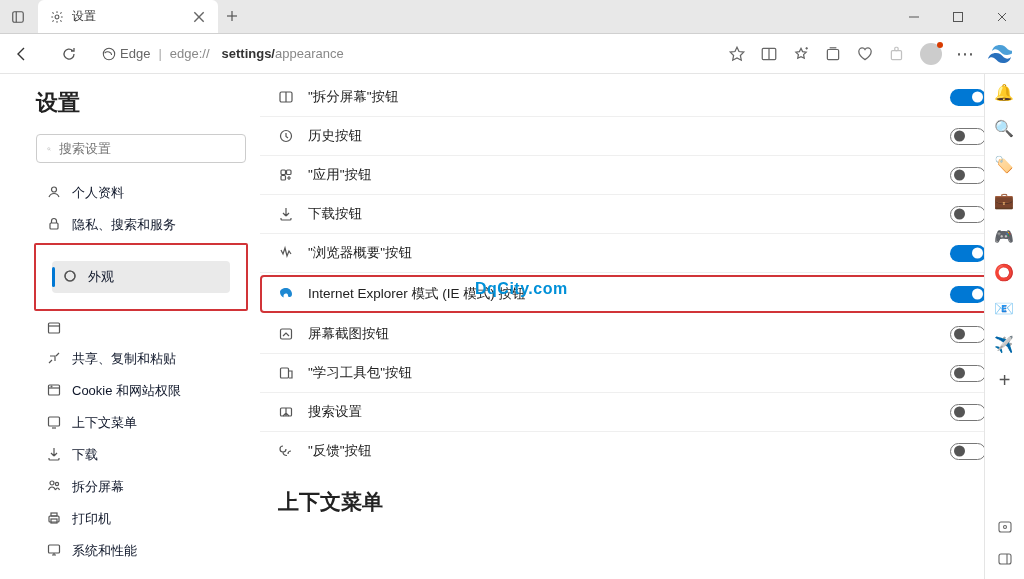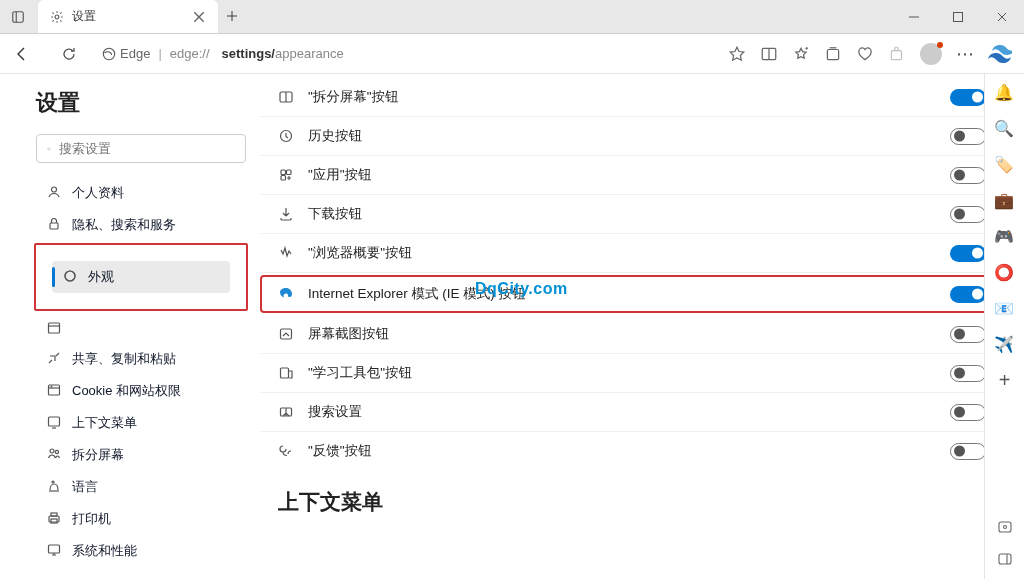--- a/index.html
+++ b/index.html
@@ -261,36 +261,34 @@
             <svg viewBox="0 0 16 16" fill="none" stroke="#555" stroke-width="1.2">
               <rect x="2.5" y="3" width="11" height="9" rx="1"></rect>
               <path d="M6 14h4"></path>
             </svg>
           </span>
           <span>上下文菜单</span>
         </div>
         <div class="nav-item">
           <span class="ni-icon">
             <svg viewBox="0 0 16 16" fill="none" stroke="#555" stroke-width="1.2">
+              <path d="M8 2v8m0 0l-3-3m3 3l3-3M3 12v1a1 1 0 001 1h8a1 1 0 001-1v-1"></path>
+            </svg>
+          </span>
+          <span>下载</span>
+        </div>
+        <div class="nav-item">
+          <span class="ni-icon">
+            <svg viewBox="0 0 16 16" fill="none" stroke="#555" stroke-width="1.2">
               <circle cx="6" cy="5" r="2"></circle>
               <circle cx="11" cy="6" r="1.6"></circle>
               <path d="M2.5 12c.8-2 2.3-3 3.5-3s2.7 1 3.5 3M9.5 12c.6-1.5 1.5-2 2-2s1.4.5 2 2"></path>
             </svg>
           </span>
           <span>拆分屏幕</span>
-        </div>
-        <div class="nav-item">
-          <span class="ni-icon">
-            <svg viewBox="0 0 16 16" fill="none" stroke="#555" stroke-width="1.2">
-              <path d="M4 12c0-4 2-6 4-6s4 2 4 6"></path>
-              <path d="M3 13h10"></path>
-              <circle cx="7" cy="4" r="1"></circle>
-            </svg>
-          </span>
-          <span>语言</span>
         </div>
         <div class="nav-item">
           <span class="ni-icon">
             <svg viewBox="0 0 16 16" fill="none" stroke="#555" stroke-width="1.2">
               <rect x="3" y="6" width="10" height="6" rx="1"></rect>
               <rect x="5" y="3" width="6" height="3"></rect>
               <rect x="5" y="9" width="6" height="4"></rect>
             </svg>
           </span>
           <span>打印机</span>

